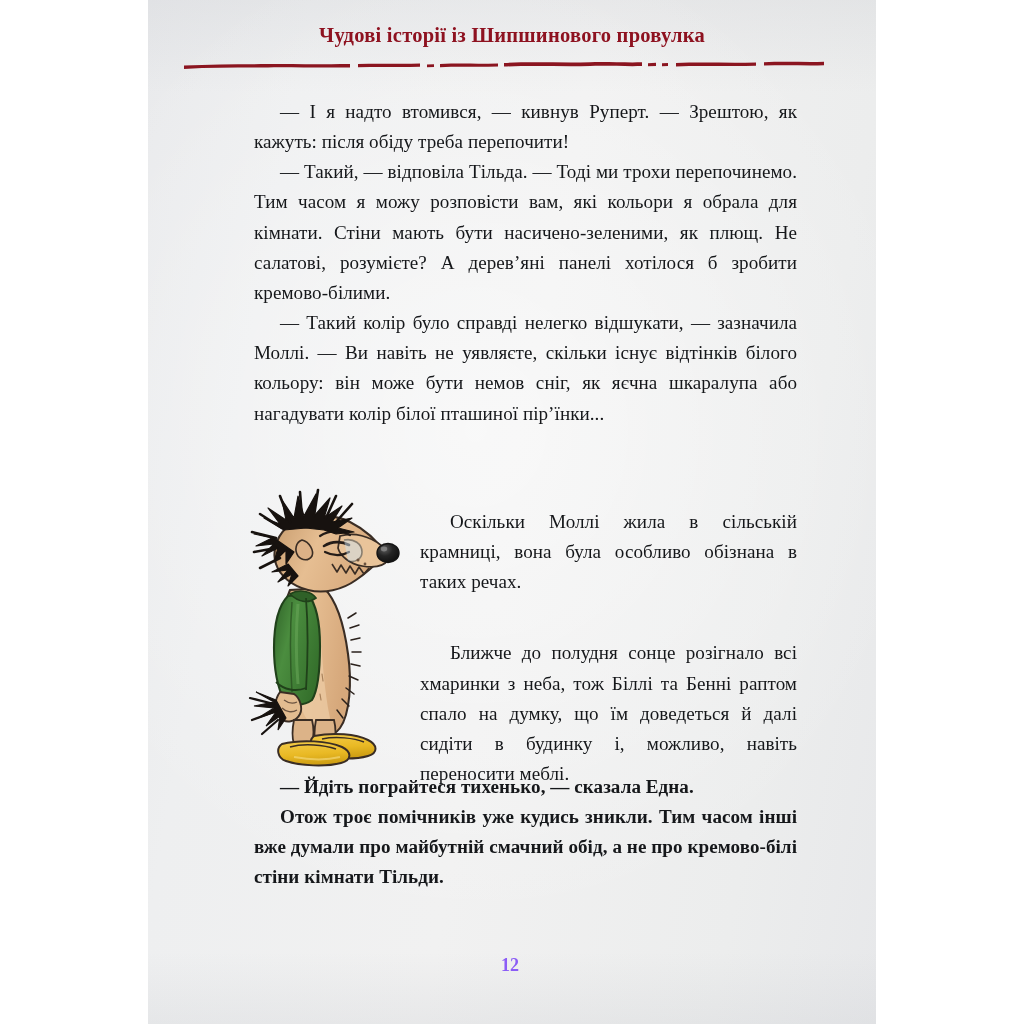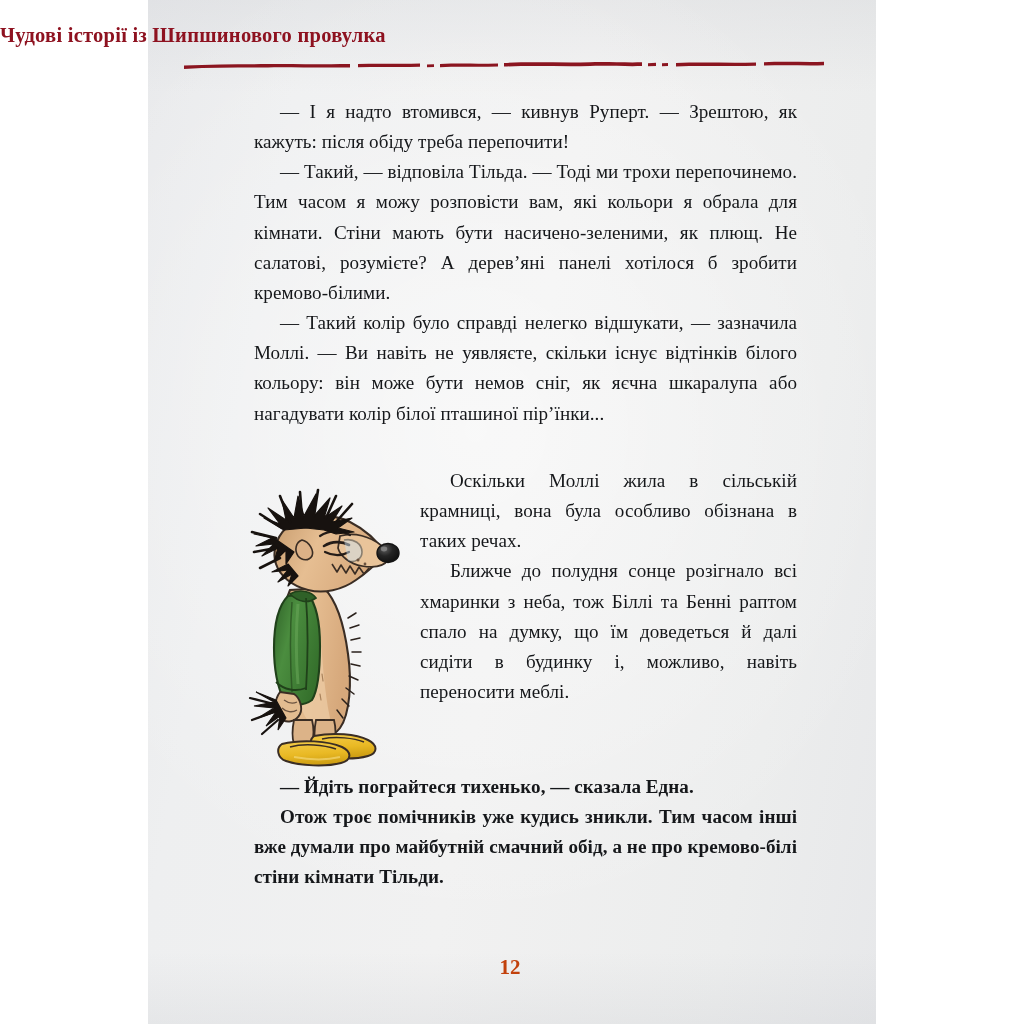--- a/index.html
+++ b/index.html
@@ -39,21 +39,21 @@
       linear-gradient(0deg,   rgba(206,208,212,0.28) 0%, rgba(255,255,255,0) 7%);
     pointer-events: none;
   }
 
   
   .header-wrap {
     position: absolute;
     left: 0;
     right: 0;
     top: 24px;
-    text-align: left;
+    text-align: center;
   }
 
   .running-head {
     font-family: "Liberation Serif", "DejaVu Serif", serif;
     font-weight: bold;
     font-size: 20.5px;
     letter-spacing: 0.25px;
     color: #8e1220;
     white-space: nowrap;
   }
@@ -97,21 +97,21 @@
   }
 
   
   .art-float {
     float: left;
     width: 166px;
     height: 294px;
     shape-outside: polygon(0 0, 100% 0, 100% 100%, 0 100%);
   }
 
-  .wrap-block .para { text-align: justify; }
+  .wrap-block .para { text-align: justify; margin-top: 41px; }
   .wrap-block .para.indent { text-indent: 30px; }
 
   
   .column-bottom {
     position: absolute;
     left: 254px;
     top: 772px;
     width: 543px;
     font-weight: bold;
   }
@@ -129,22 +129,22 @@
 
   
   .folio {
     position: absolute;
     left: 0;
     right: 4px;
     top: 955px;
     text-align: center;
     font-family: "Liberation Serif", "DejaVu Serif", serif;
     font-weight: bold;
-    font-size: 21px;
-    color: #c2410c;
+    font-size: 18px;
+    color: #8b5cf6;
   }
 </style>
 </head>
 <body>
 
 <div id="page">
 
   <div id="sheet"></div>
 
   <div class="header-wrap">

